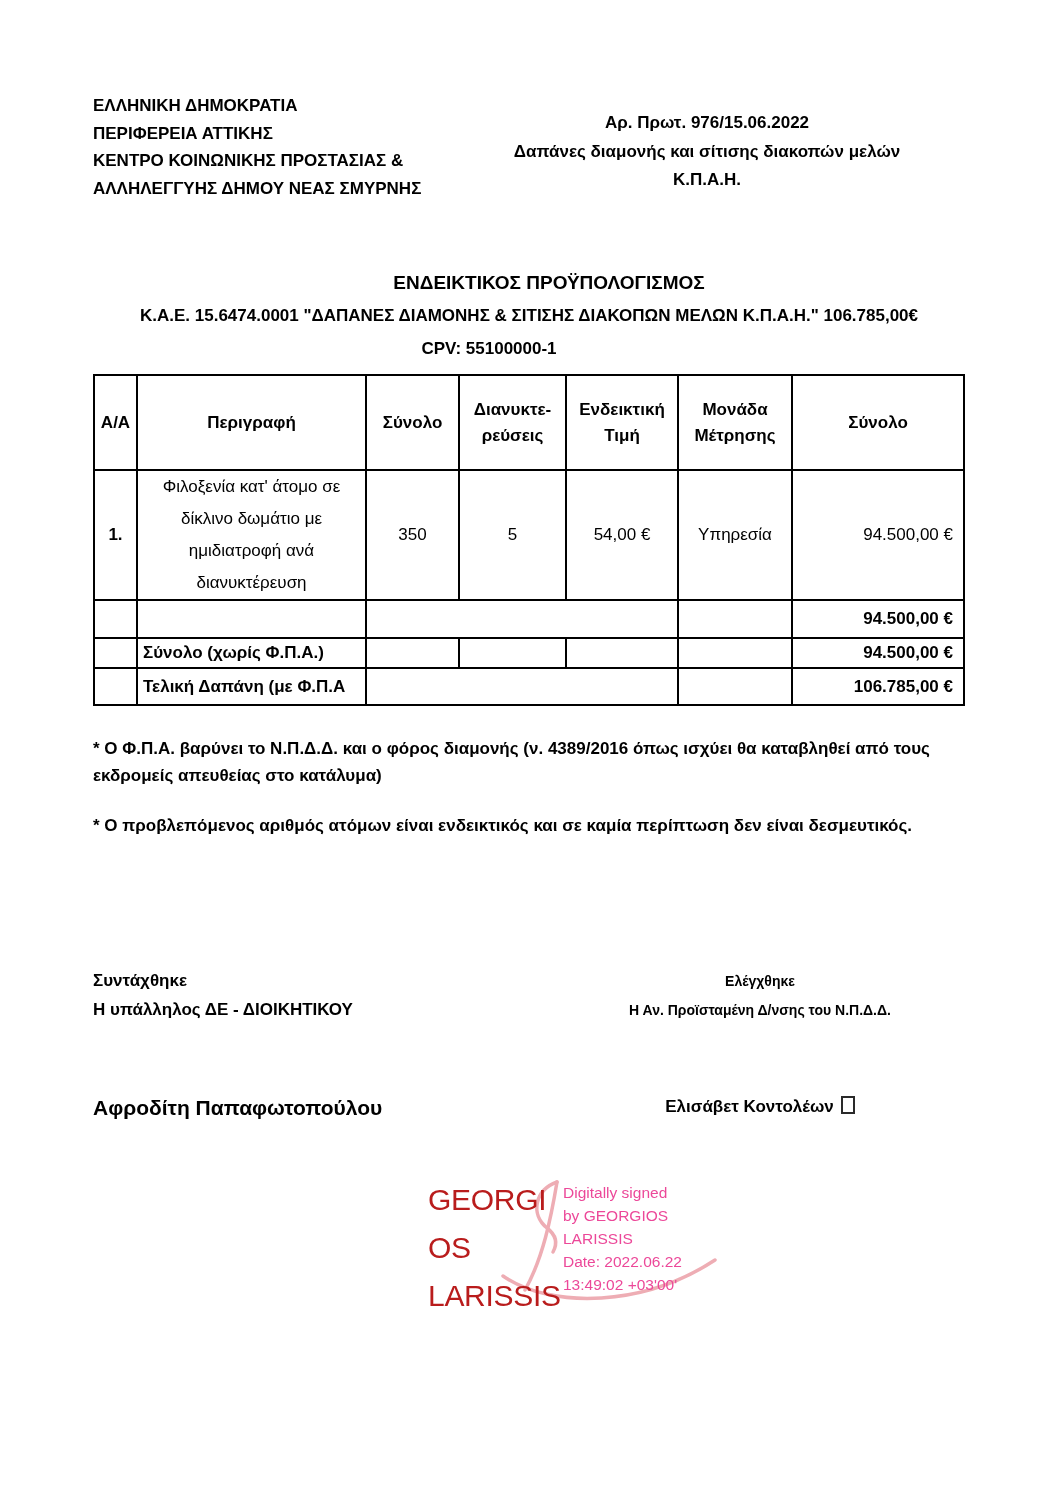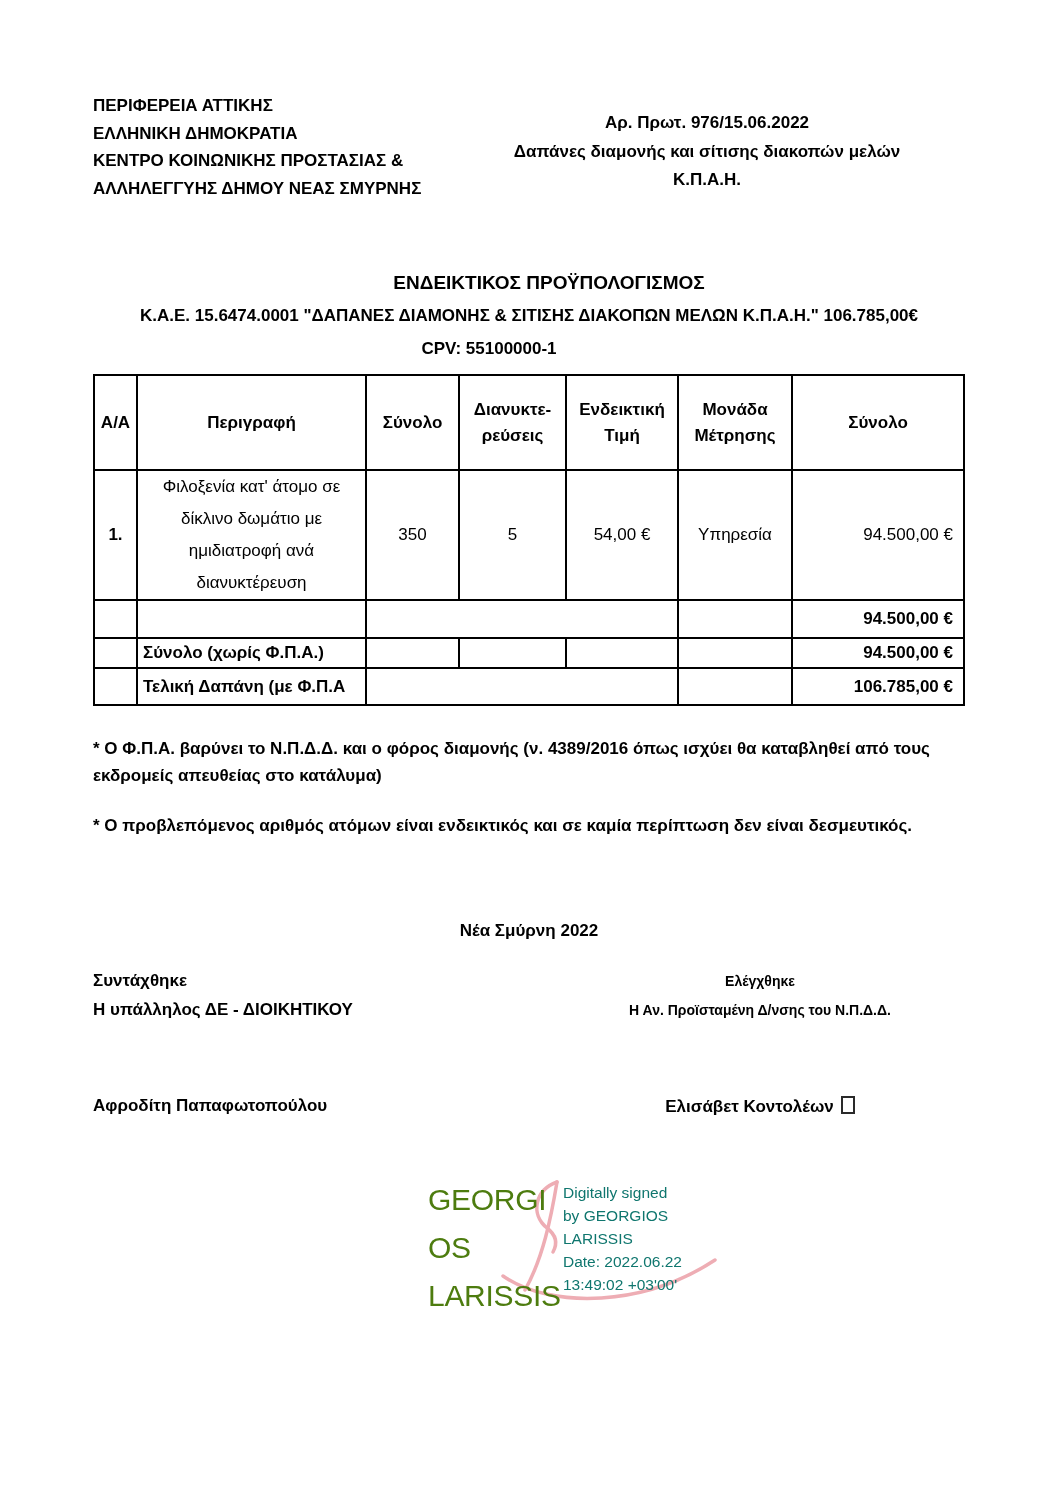--- a/index.html
+++ b/index.html
@@ -33,36 +33,36 @@
   .budget-table tr.srow-c td{height:29px;}
   .budget-table tr.srow-d td{height:35px;}
   
   .note{position:absolute;left:93px;width:884px;font-size:17px;font-weight:bold;line-height:27px;}
   .note1{top:735px;}
   .note2{top:812px;}
   
   .place-date{position:absolute;left:0;top:921px;width:1058px;text-align:center;font-size:17px;font-weight:bold;}
   .signoff-left{position:absolute;left:93px;top:967px;font-size:17px;font-weight:bold;line-height:28.5px;white-space:nowrap;}
   .signoff-right{position:absolute;left:545px;top:967px;width:430px;text-align:center;font-size:14px;font-weight:bold;line-height:28.5px;white-space:nowrap;}
-  .name-left{position:absolute;left:93px;top:1096px;font-size:17px;font-weight:bold;white-space:nowrap;}
+  .name-left{position:absolute;left:93px;top:1096px;font-size:21px;font-weight:bold;white-space:nowrap;}
   .name-right{position:absolute;left:545px;top:1096px;width:430px;text-align:center;font-size:17px;font-weight:bold;white-space:nowrap;}
   .missing-glyph{display:inline-block;width:10px;height:14px;border:2px solid #2a2a2a;margin-left:7px;vertical-align:-2px;}
   
   .sig-logo{position:absolute;left:495px;top:1176px;width:228px;height:140px;}
-  .sig-name{position:absolute;left:428px;top:1176px;font-size:30px;line-height:48px;color:#4d7c0f;letter-spacing:-0.3px;white-space:nowrap;}
-  .sig-details{position:absolute;left:563px;top:1181px;font-size:15.5px;line-height:23px;color:#0f766e;white-space:nowrap;}
+  .sig-name{position:absolute;left:428px;top:1176px;font-size:30px;line-height:48px;color:#b91c1c;letter-spacing:-0.3px;white-space:nowrap;}
+  .sig-details{position:absolute;left:563px;top:1181px;font-size:15.5px;line-height:23px;color:#ec4899;white-space:nowrap;}
 </style>
 </head>
 <body>
 
 <div class="page">
 
   <div class="lh-left">
+    <div>ΕΛΛΗΝΙΚΗ ΔΗΜΟΚΡΑΤΙΑ</div>
     <div>ΠΕΡΙΦΕΡΕΙΑ ΑΤΤΙΚΗΣ</div>
-    <div>ΕΛΛΗΝΙΚΗ ΔΗΜΟΚΡΑΤΙΑ</div>
     <div>ΚΕΝΤΡΟ ΚΟΙΝΩΝΙΚΗΣ ΠΡΟΣΤΑΣΙΑΣ &amp;</div>
     <div>ΑΛΛΗΛΕΓΓΥΗΣ ΔΗΜΟΥ ΝΕΑΣ ΣΜΥΡΝΗΣ</div>
   </div>
 
   <div class="lh-right">
     <div>Αρ. Πρωτ. 976/15.06.2022</div>
     <div>Δαπάνες διαμονής και σίτισης διακοπών μελών</div>
     <div>Κ.Π.Α.Η.</div>
   </div>
 
@@ -121,21 +121,20 @@
         <td colspan="3"></td>
         <td></td>
         <td class="sum-amount">106.785,00 €</td>
       </tr>
     </tbody>
   </table>
 
   <div class="note note1">* Ο Φ.Π.Α. βαρύνει το Ν.Π.Δ.Δ. και ο φόρος διαμονής (ν. 4389/2016 όπως ισχύει θα καταβληθεί από τους εκδρομείς απευθείας στο κατάλυμα)</div>
   <div class="note note2">* Ο προβλεπόμενος αριθμός ατόμων είναι ενδεικτικός και σε καμία περίπτωση δεν είναι δεσμευτικός.</div>
 
-  <div class="place-date">Νέα Σμύρνη 2022</div>
 
   <div class="signoff-left">
     <div>Συντάχθηκε</div>
     <div>Η υπάλληλος ΔΕ - ΔΙΟΙΚΗΤΙΚΟΥ</div>
   </div>
 
   <div class="signoff-right">
     <div>Ελέγχθηκε</div>
     <div>Η Αν. Προϊσταμένη Δ/νσης του Ν.Π.Δ.Δ.</div>
   </div>

